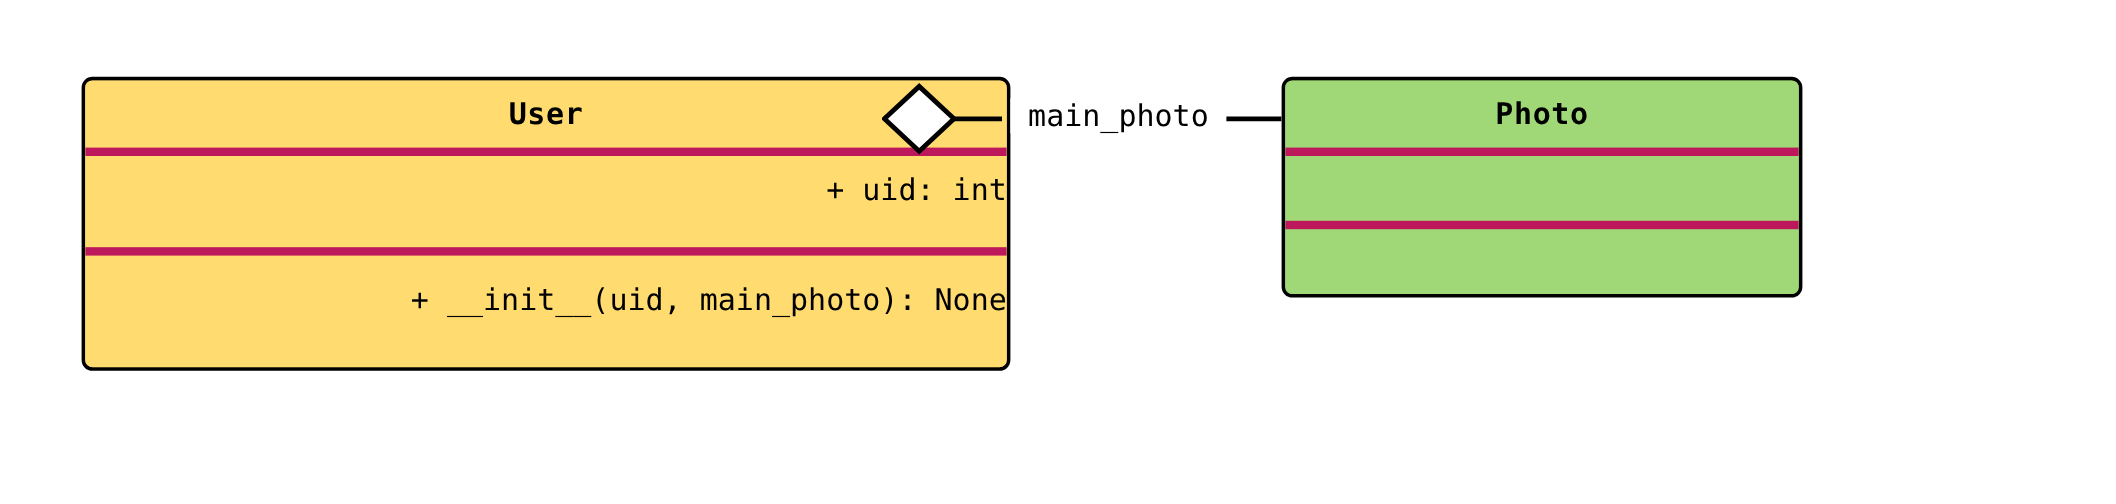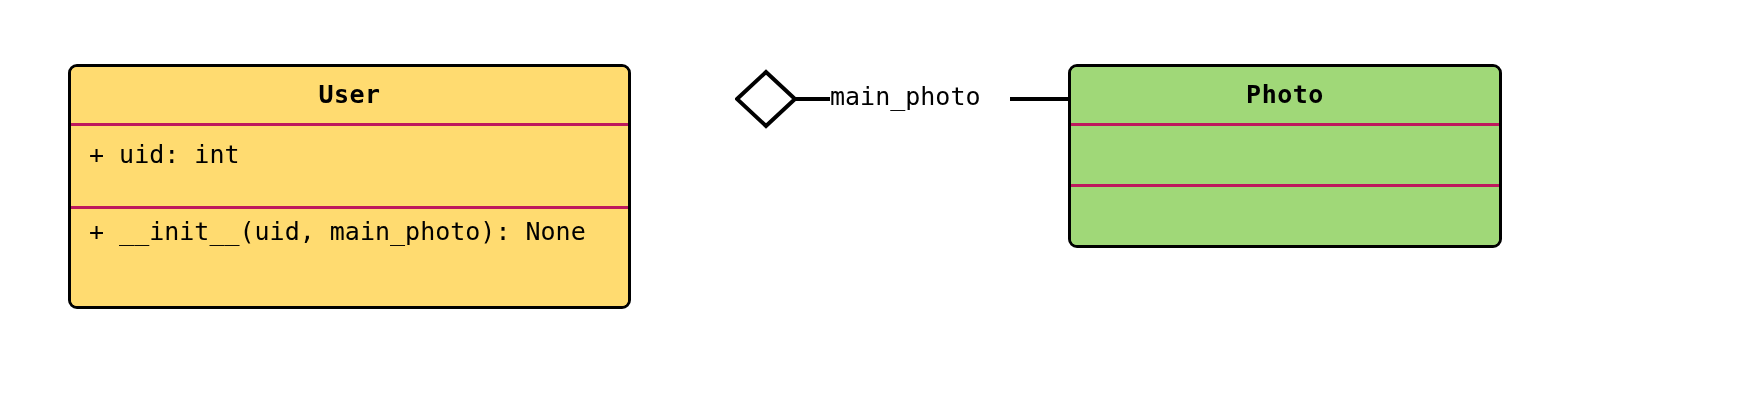--- a/index.html
+++ b/index.html
@@ -34,21 +34,22 @@
     background: #ffffff;
   }
 
   .uml-compartment {
     box-sizing: border-box;
     position: relative;
     background: inherit;
   }
 
   .uml-class .uml-compartment + .uml-compartment {
-    border-top: 3px solid #be185d;
+    border-top: 7px solid #be185d;
+    text-align: right;
   }
 
   .uml-title {
     text-align: center;
     font-weight: bold;
     font-size: 25px;
     letter-spacing: 0.5px;
     color: #000000;
     white-space: pre;
   }
@@ -60,35 +61,35 @@
     line-height: 30px;
   }
   .uml-member b {
     font-weight: bold;
   }
 
   
   #class-user {
     left: 68px;
     top: 64px;
-    width: 563px;
+    width: 774px;
     height: 245px;
     background: #ffdb70;
   }
   #class-user .c-title {
     height: 56px;
     line-height: 56px;
   }
   #class-user .c-attrs {
     height: 83px;
     padding: 14px 0 0 18px;
   }
   #class-user .c-methods {
     height: 100px;
-    padding: 8px 0 0 18px;
+    padding: 22px 0 0 18px;
   }
 
   
   #class-photo {
     left: 1068px;
     top: 64px;
     width: 434px;
     height: 184px;
     background: #a0d878;
   }
@@ -106,23 +107,24 @@
   
   #association-main-photo {
     position: absolute;
     left: 735px;
     top: 64px;
     width: 333px;
     height: 90px;
   }
   .assoc-label {
     position: absolute;
-    left: 95px;
+    left: 107px;
     top: 18px;
     width: 180px;
+    text-align: center;
     font-size: 25px;
     color: #000000;
     white-space: pre;
     background: #ffffff;
   }
 </style>
 </head>
 <body>
 
 <div id="diagram-canvas">

